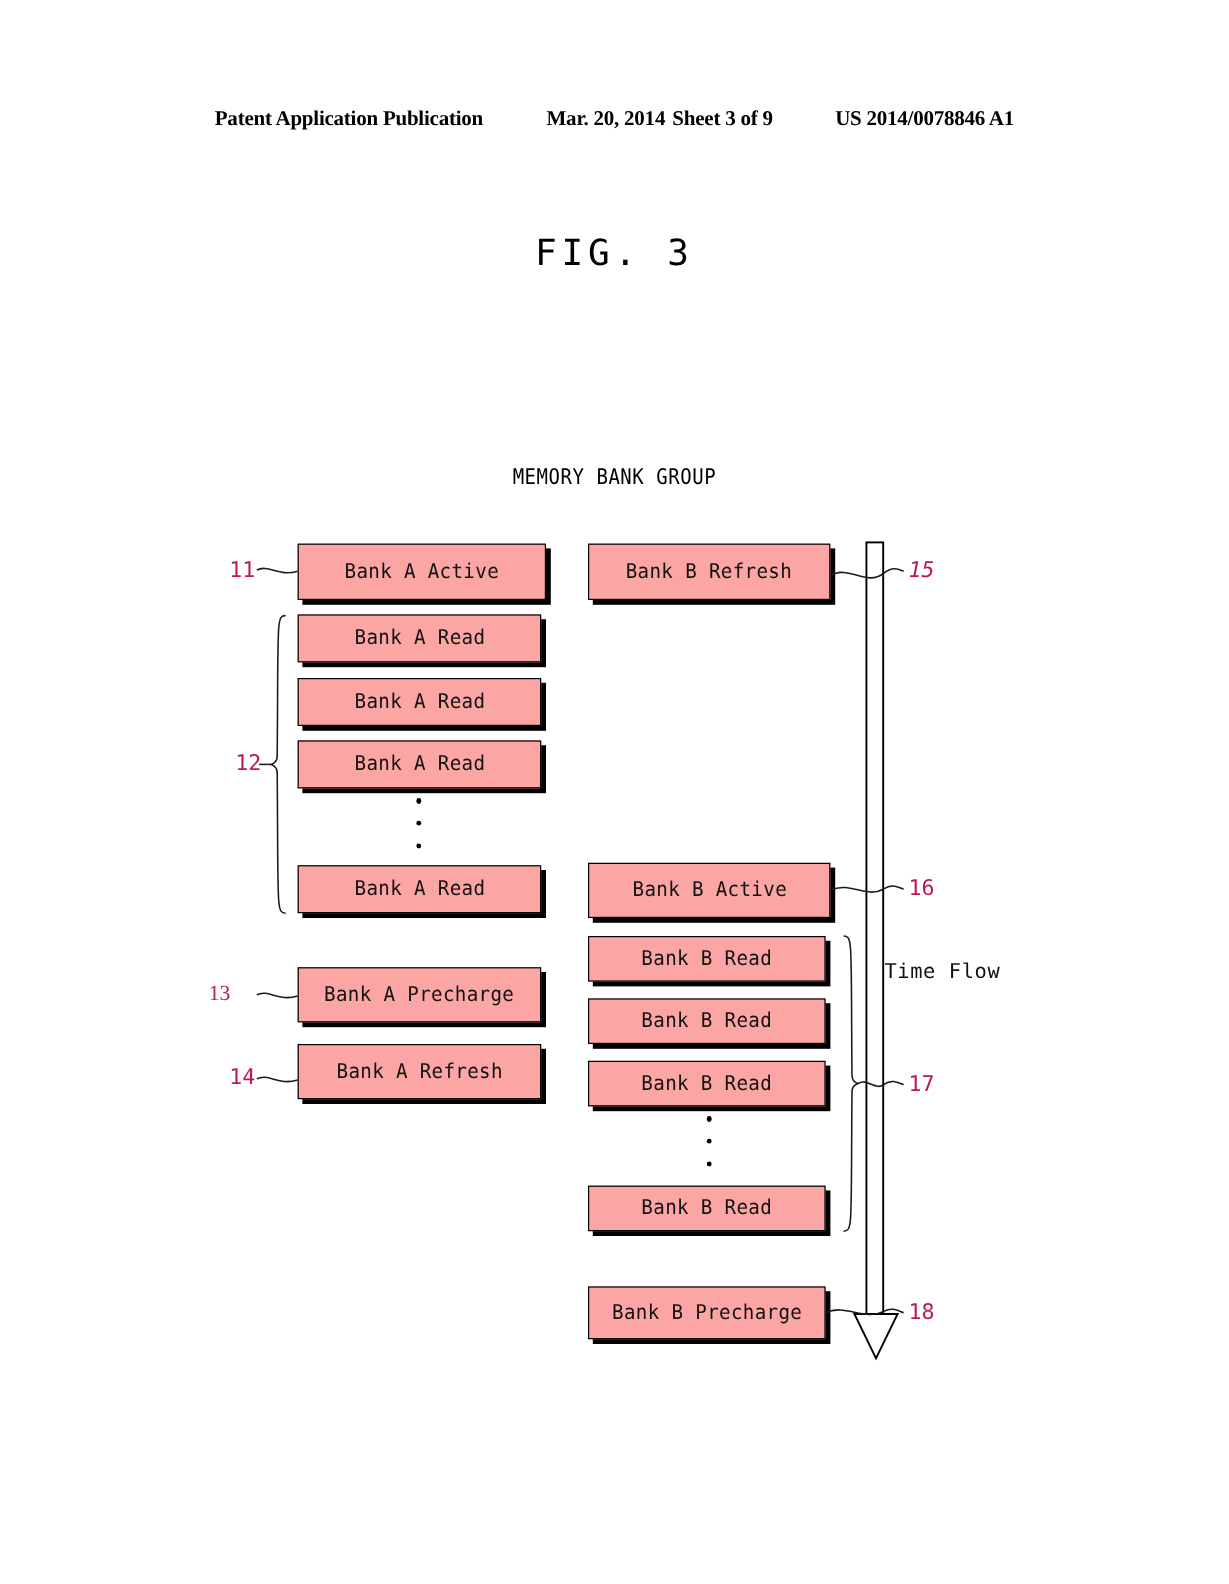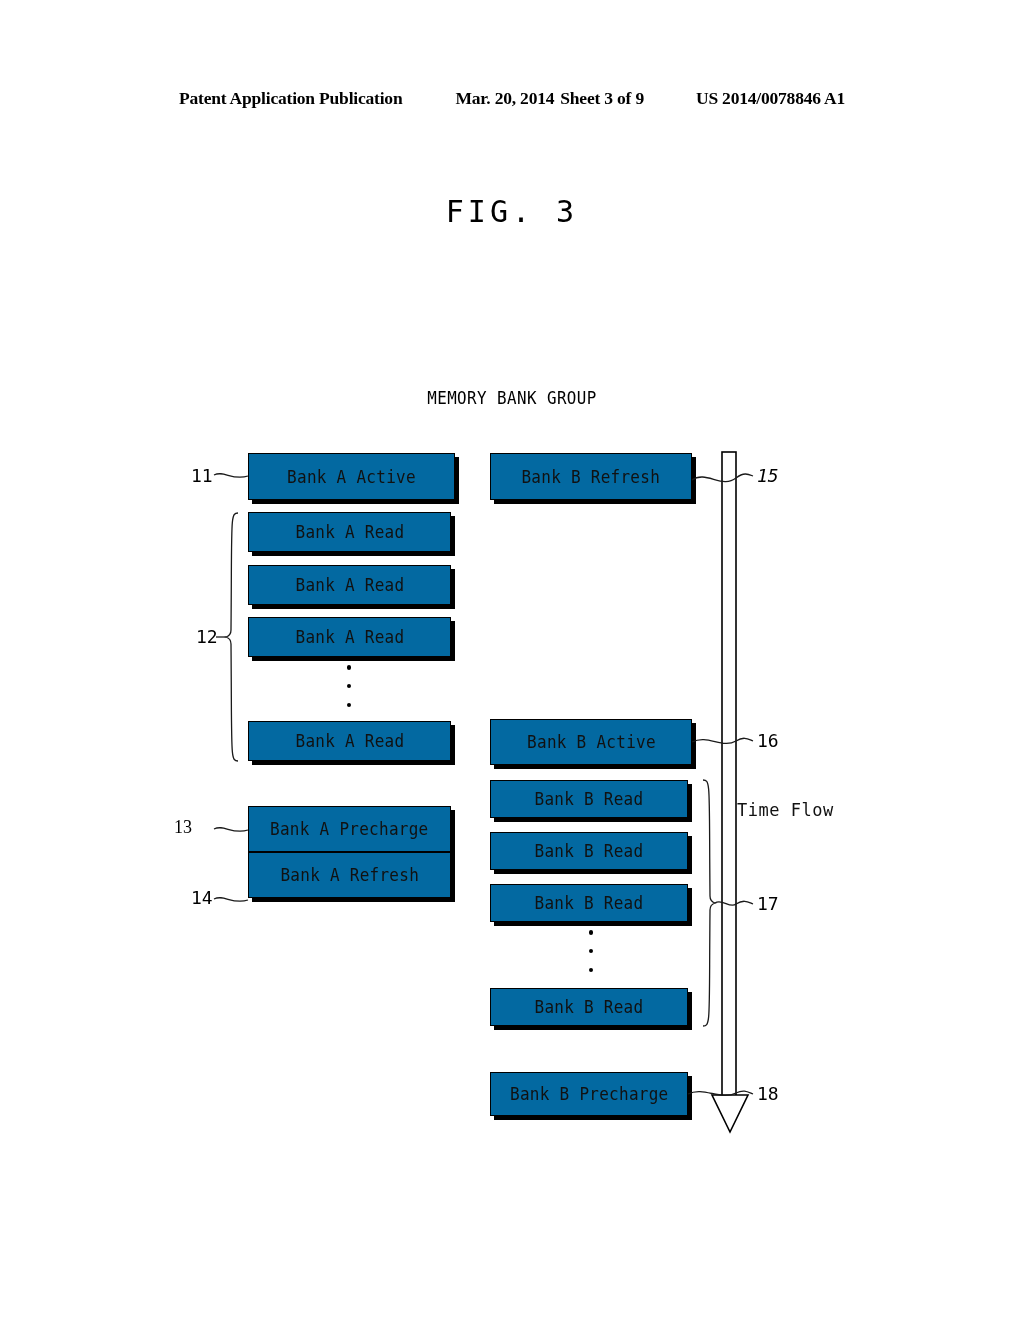--- a/index.html
+++ b/index.html
@@ -59,42 +59,42 @@
     font-family: "DejaVu Sans Mono", monospace;
     font-size: 18px;
     letter-spacing: 0.5px;
     transform: scaleX(0.88);
   }
 
   
   .box {
     position: absolute;
     box-sizing: border-box;
-    background: #0369a1;
+    background: #fca5a5;
     border: 1.6px solid #000000;
     box-shadow: 4px 4px 0 0 #000000;
     display: flex;
     align-items: center;
     justify-content: center;
     font-family: "DejaVu Sans Mono", monospace;
     font-size: 17px;
     letter-spacing: 0.3px;
     white-space: nowrap;
     color: #111111;
   }
   .box-label {
     transform: scaleX(0.94);
   }
 
   
   .ref {
     position: absolute;
     font-family: "DejaVu Sans Mono", monospace;
     font-size: 18px;
-    color: #000000;
+    color: #be185d;
     white-space: nowrap;
   }
 
   
   .dots {
     position: absolute;
     display: flex;
     flex-direction: column;
     align-items: center;
     justify-content: space-between;
@@ -164,21 +164,21 @@
 </div>
 
 <div class="box" style="left:248px; top:721px; width:203px; height:40px;">
   <span class="box-label">Bank A Read</span>
 </div>
 
 <div class="box" style="left:248px; top:806px; width:203px; height:46px;">
   <span class="box-label">Bank A Precharge</span>
 </div>
 
-<div class="box" style="left:248px; top:852px; width:203px; height:46px;">
+<div class="box" style="left:248px; top:870px; width:203px; height:46px;">
   <span class="box-label">Bank A Refresh</span>
 </div>
 
 <div class="box" style="left:490px; top:453px; width:202px; height:47px;">
   <span class="box-label">Bank B Refresh</span>
 </div>
 
 <div class="box" style="left:490px; top:719px; width:202px; height:46px;">
   <span class="box-label">Bank B Active</span>
 </div>

